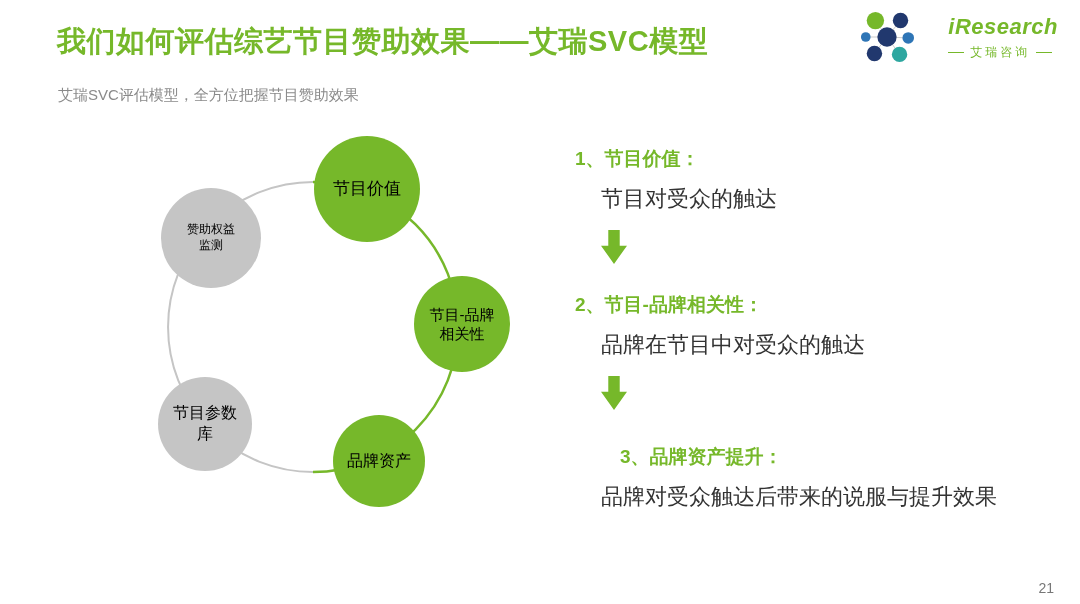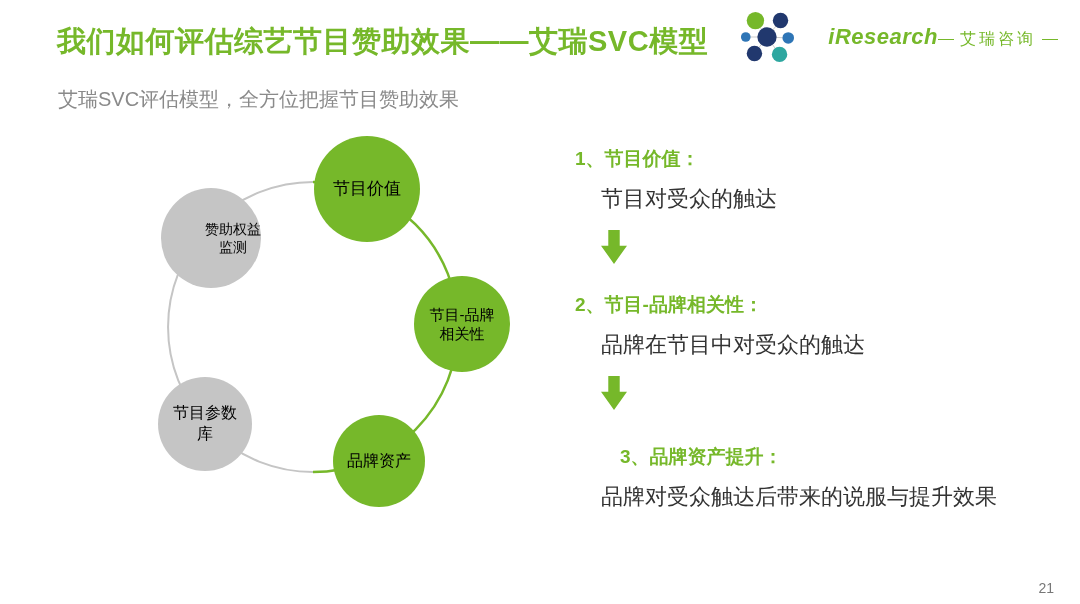--- a/index.html
+++ b/index.html
@@ -2,41 +2,41 @@
 <html style="--green: #76b82a; --dark: #3b3b3b; --gray: #c5c5c5; --navy: #21386e; --blue: #2e75b6; --teal: #2ea7a0; --muted: #8a8a8a;"><head>
 <meta charset="utf-8">
 <style>
   * { margin:0; padding:0; box-sizing:border-box; }
   html, body { background:#ffffff; }
   body { font-family:"Liberation Sans","DejaVu Sans",sans-serif; }
 
   .slide { position:relative; width:1080px; height:604px; background:#ffffff; overflow:hidden; }
 
   .page-title { position:absolute; left:57px; top:22px; font-size:29px; font-weight:bold; color:var(--green,#76b82a); letter-spacing:0.5px; white-space:nowrap; }
-  .page-subtitle { position:absolute; left:58px; top:86px; font-size:20px; color:var(--muted,#8a8a8a); }
+  .page-subtitle { position:absolute; left:58px; top:86px; font-size:15px; color:var(--muted,#8a8a8a); }
 
   .logo { position:absolute; top:8px; right:22px; display:flex; align-items:center; gap:12px; }
   .logo-mark { width:56px; height:58px; }
-  .logo-text { display:flex; flex-direction:row; align-items:flex-end;margin-left:21px; }
+  .logo-text { display:flex; flex-direction:column; align-items:flex-start;margin-left:21px; }
   .brand { font-size:22px; font-weight:bold; font-style:italic; color:var(--green,#76b82a); letter-spacing:0.5px; }
   .brand-cn-row { display:flex; align-items:center; gap:6px; margin-top:4px; }
   .brand-cn-row .rule { width:16px; height:1px; background:var(--green,#76b82a); }
-  .brand-cn { font-size:16px; letter-spacing:3px; color:var(--green,#76b82a); }
+  .brand-cn { font-size:12px; letter-spacing:3px; color:var(--green,#76b82a); }
 
   .ring { position:absolute; left:140px; top:150px; z-index:0; }
   .ring .gray-arc  { stroke:var(--gray,#c5c5c5); }
   .ring .green-arc { stroke:var(--green,#76b82a); }
 
   .node { position:absolute; border-radius:50%; display:flex; align-items:center; justify-content:center; text-align:center; color:#000000; font-weight:normal; line-height:1.3; z-index:2; }
   .node.green { background:var(--green,#76b82a); }
   .node.gray  { background:var(--gray,#c5c5c5); }
   .node-top    { left:314px; top:136px; width:106px; height:106px; font-size:17px; }
   .node-right  { left:414px; top:276px; width:96px;  height:96px;  font-size:15px; }
   .node-bottom { left:333px; top:415px; width:92px;  height:92px;  font-size:16px; }
-  .node-tl     { left:161px; top:188px; width:100px; height:100px; font-size:14px;justify-content:flex-end; }
+  .node-tl     { left:161px; top:188px; width:100px; height:100px; font-size:12px; }
   .node-bl     { left:158px; top:377px; width:94px;  height:94px;  font-size:16px; }
   .node-top .node-label    { width:80px; }
   .node-right .node-label  { width:78px; }
   .node-bottom .node-label { width:80px; }
   .node-tl .node-label     { width:56px; }
   .node-bl .node-label     { width:72px; }
 
   .center-node { position:absolute; left:238px; top:252px; width:150px; height:150px; border-radius:50%; background:var(--dark,#3b3b3b); color:#fff; display:flex; flex-direction:column; align-items:center; justify-content:center; z-index:3; }
   .center-title { font-size:44px; font-weight:bold; line-height:1; letter-spacing:1px; }
   .center-subtitle { font-size:21px; font-weight:bold; margin-top:5px; }

